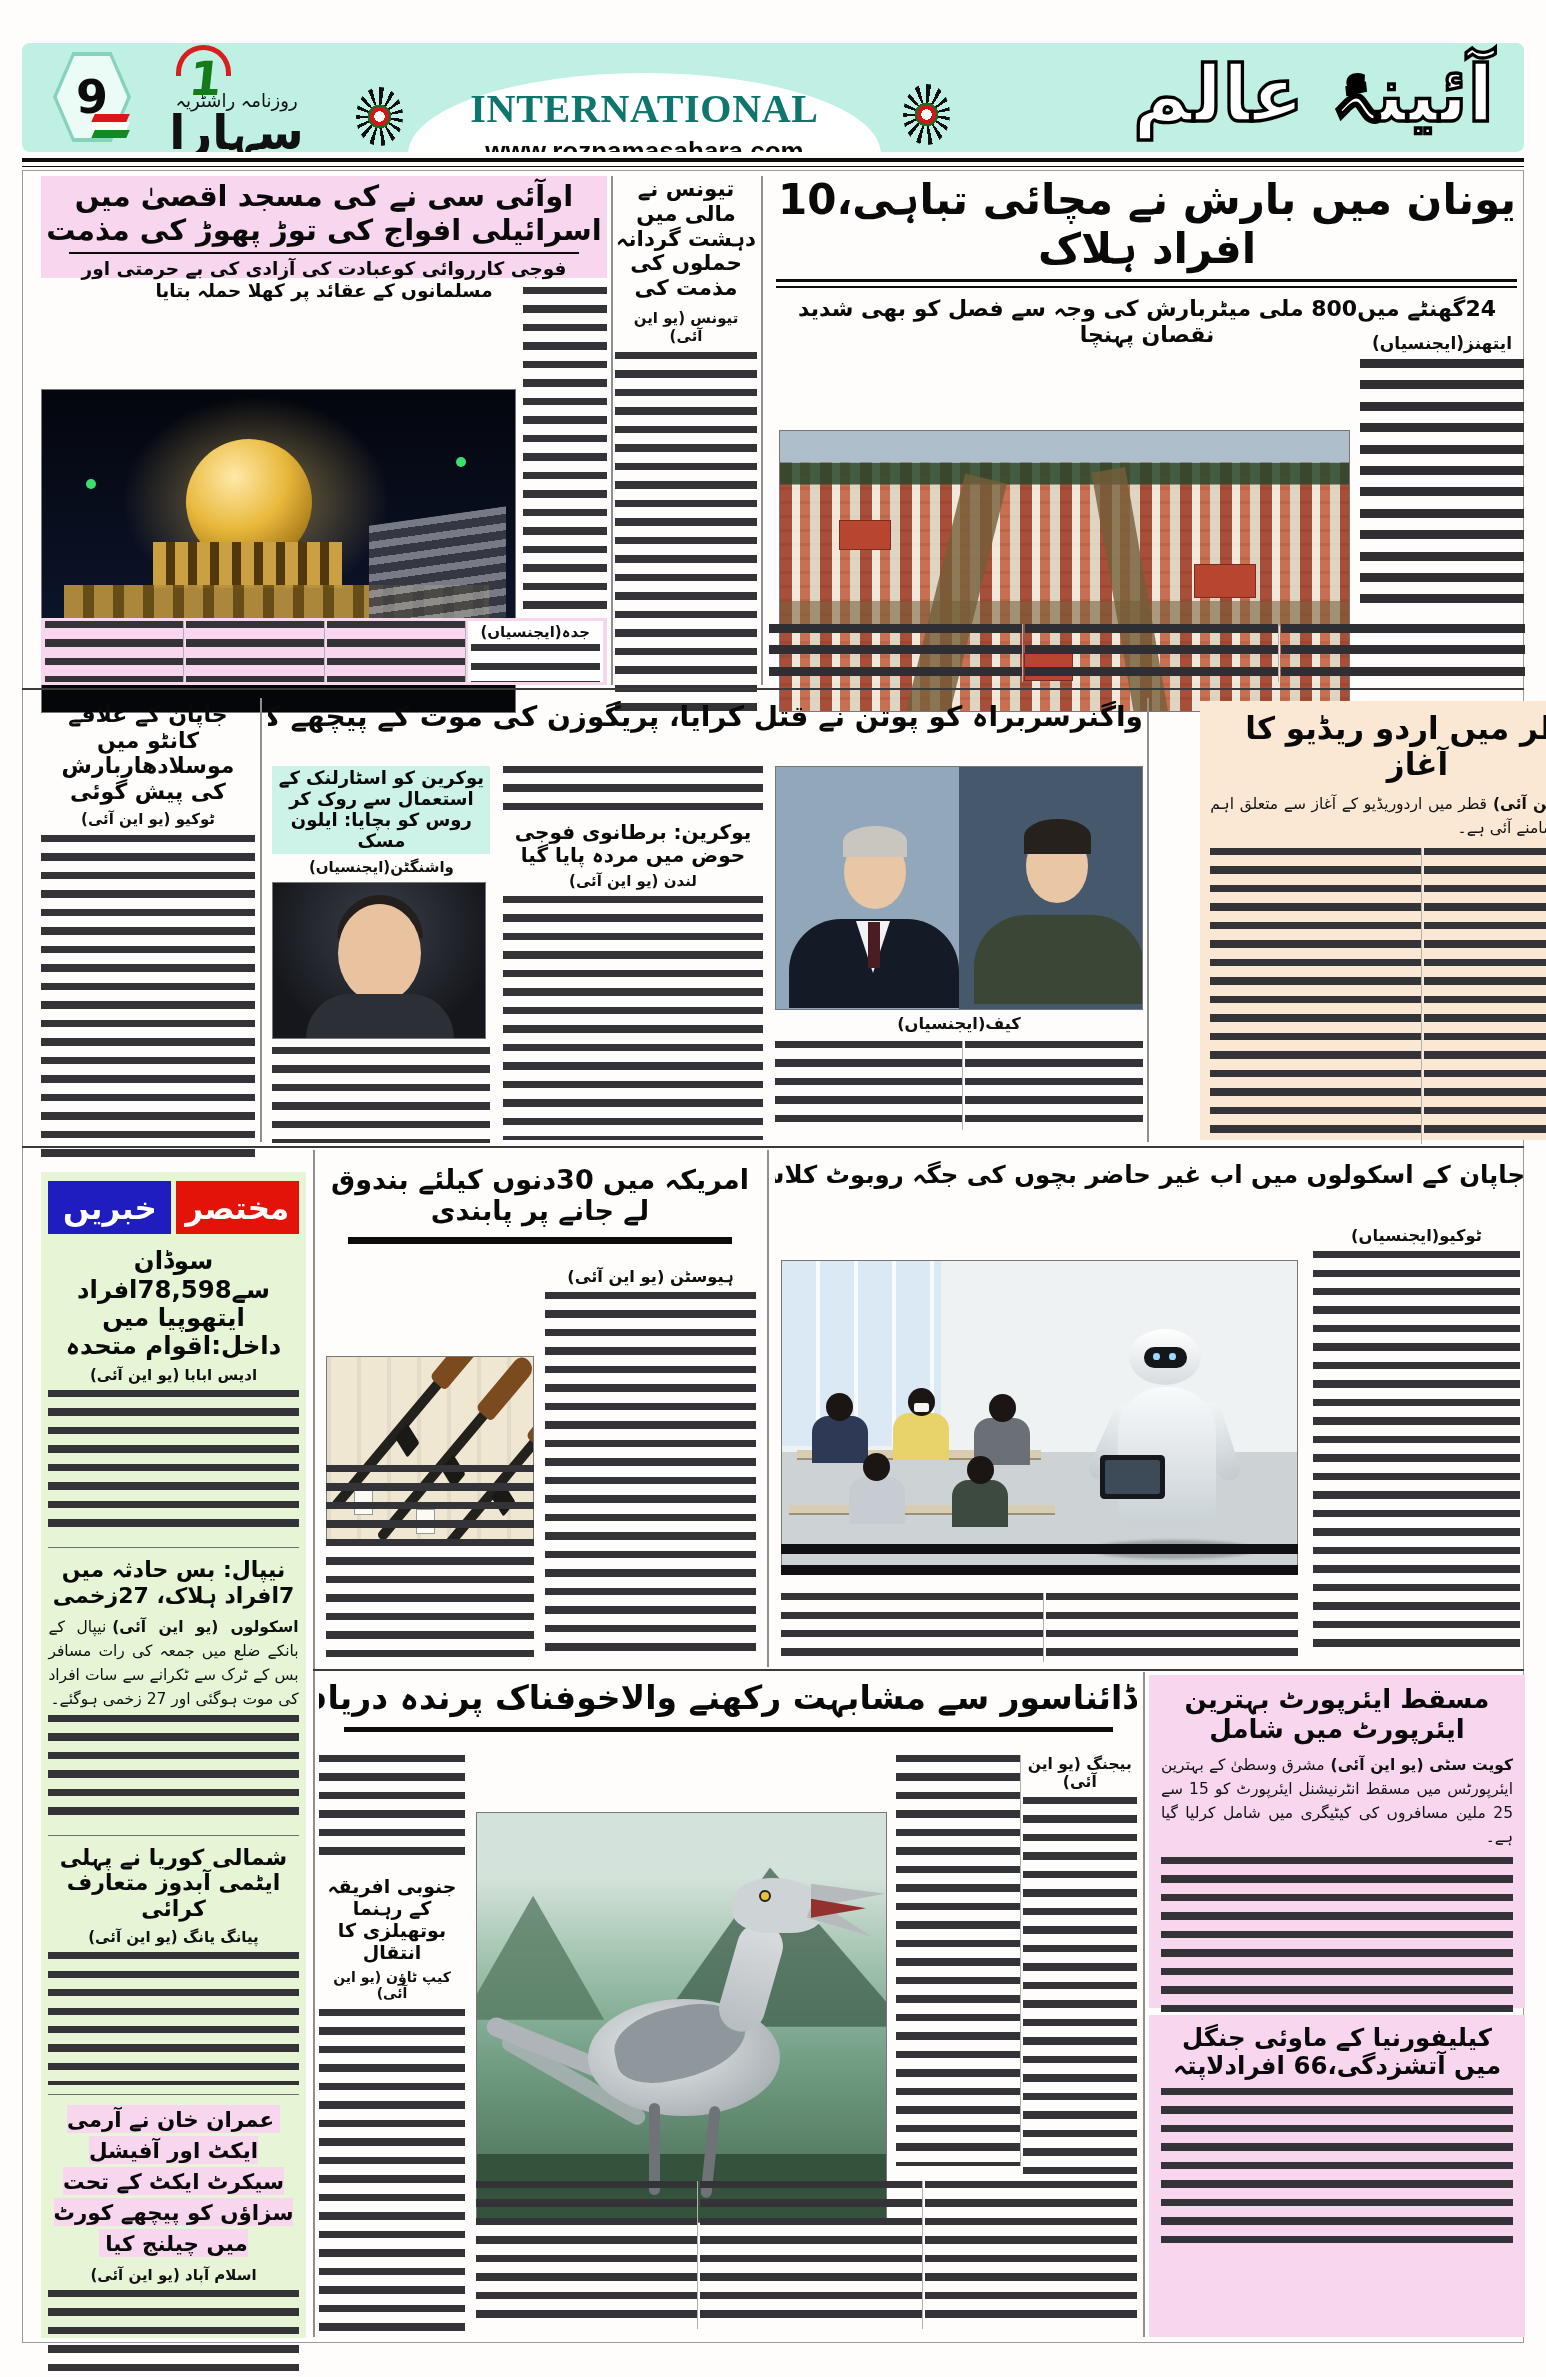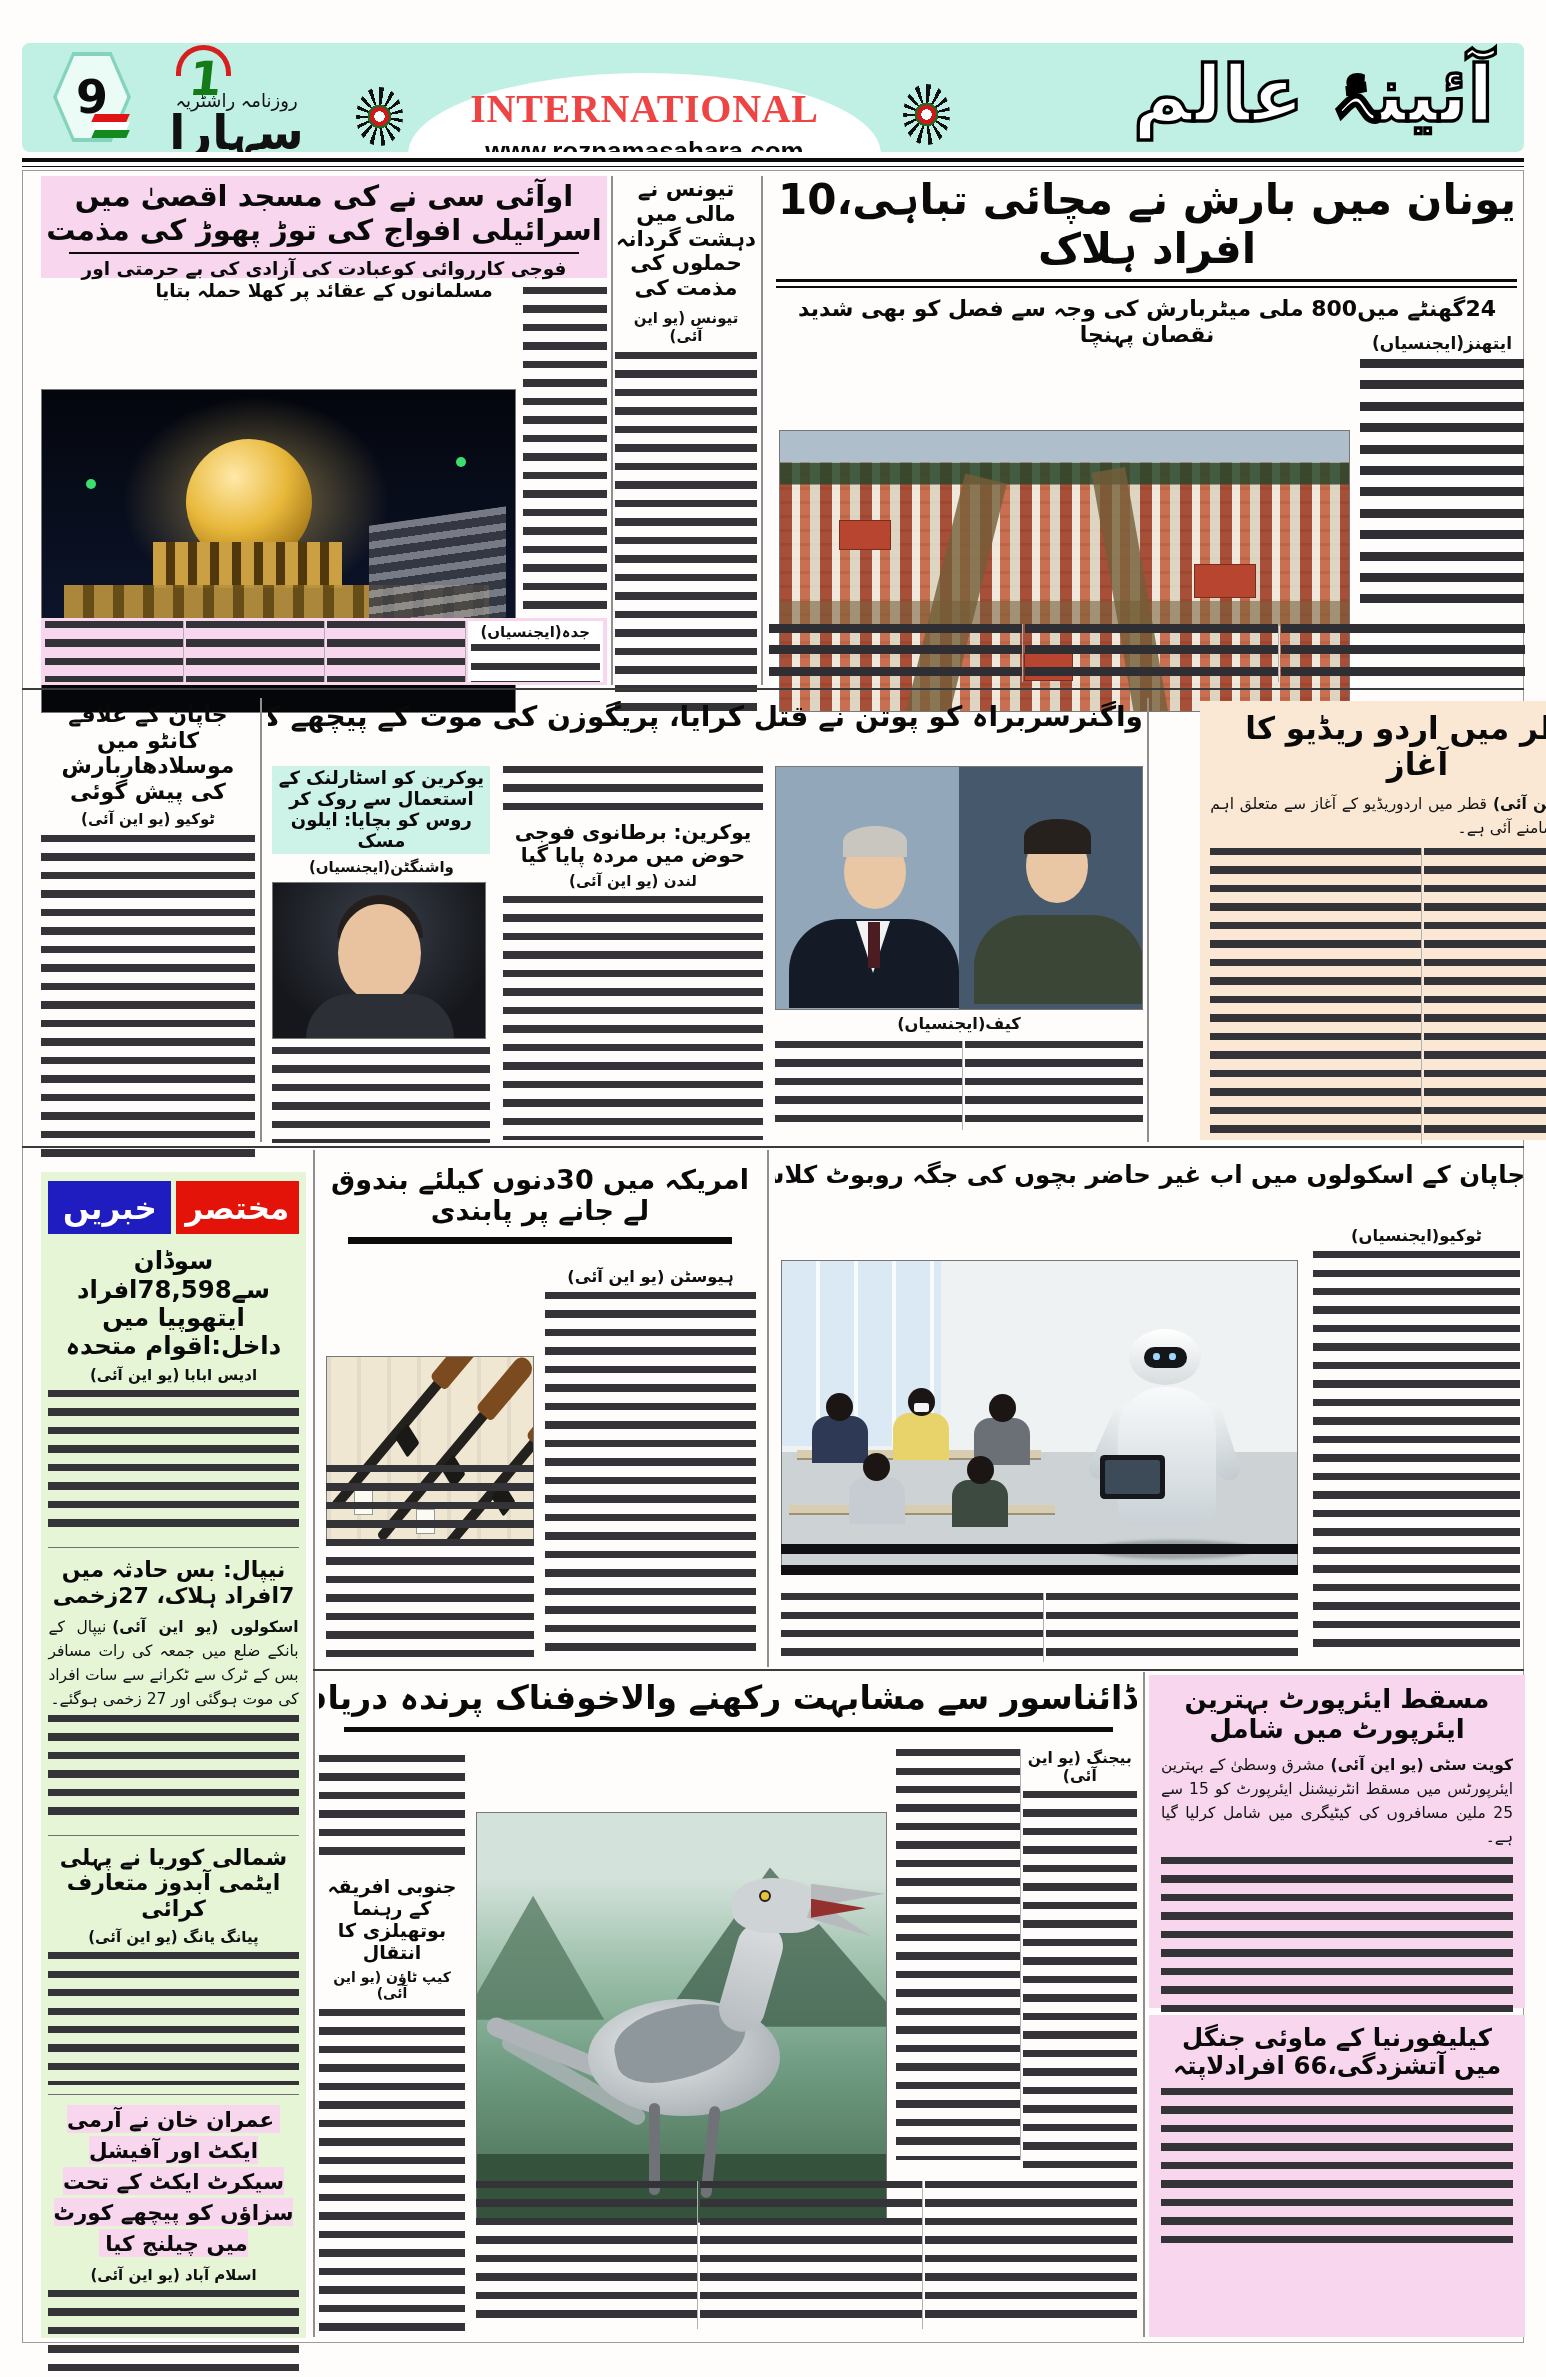--- a/index.html
+++ b/index.html
@@ -17,21 +17,21 @@
   .pgnum{font-size:46px;font-weight:700;color:#0c0c0c}
   .arc{width:55px;height:31px;border:5.2px solid #d81f1f;border-bottom:none;border-radius:55px 55px 0 0}
   .monu1{font-size:47px;font-weight:700;color:#157a18;transform:skewX(-6deg)}
   .mast-small{font-size:18px;font-weight:400}
   .mast-big{font-size:47px;font-weight:700;line-height:.95;letter-spacing:-1.5px}
   .stripe{width:35px;height:8.1px;transform:skewX(-24deg)}
   .star{border-radius:50%;background:
     radial-gradient(circle at 50% 50%, #fff 0 5.2px, #d01818 5.2px 9.6px, #1c6a2a 9.6px 12px, rgba(0,0,0,0) 12px),
     repeating-conic-gradient(#101010 0deg 9deg, rgba(0,0,0,0) 9deg 24deg)}
   .dome-white{background:#fff;border-radius:50% 50% 0 0/100% 100% 0 0;text-align:center}
-  .intl{font-family:"Liberation Serif",serif;font-weight:700;font-size:40px;color:#ef4444;letter-spacing:0.7px}
+  .intl{font-family:"Liberation Serif",serif;font-weight:700;font-size:40px;color:#0f766e;letter-spacing:0.7px}
   .site{font-size:26px;font-weight:600;color:#0a0a0a;font-family:"Liberation Sans",sans-serif}
   .urtitle{font-size:77px;font-weight:700;color:#fff;-webkit-text-stroke:3.3px #000;white-space:nowrap}
   
   .dblrule{border-top:4.4px solid #0d0d0d;border-bottom:1.5px solid #0d0d0d;height:9px}
   .hline{background:#3a3a3a;height:1.5px}
   .vline{background:#8f8f8f;width:1.5px}
   .frame{border:1.5px solid #9a9a9a;pointer-events:none}
   
   .hl{font-weight:700;color:#0a0a0a;line-height:1.16}
   .dl{font-weight:700}
@@ -406,21 +406,21 @@
       <div class="bd-neck" style="left:251px;top:109px;width:46px;height:111px;transform:rotate(16deg)"></div>
       <div class="bd-headp" style="left:255px;top:65px;width:92px;height:55px"></div>
       <div class="bd-jaw" style="left:334px;top:71px;width:74px;height:25px;clip-path:polygon(0 0,100% 40%,0 95%)"></div>
       <div class="bd-jaw" style="left:331px;top:96px;width:68px;height:22px;transform:rotate(22deg);clip-path:polygon(0 10%,100% 70%,0 100%)"></div>
       <div class="bd-mouth" style="left:334px;top:86px;width:55px;height:19px;clip-path:polygon(0 0,100% 50%,0 100%)"></div>
       <div class="bd-eye" style="left:282px;top:77px"></div>
       <div class="bd-leg" style="left:172px;top:290px"></div>
       <div class="bd-leg" style="left:228px;top:293px;transform:rotate(6deg)"></div>
     </div>
 
-    <div class="abs cols" style="left:577px;top:74px;width:241px;height:411px">
+    <div class="abs cols" style="left:577px;top:80px;width:241px;height:411px">
       <div class="col">
         <div class="ur ctr dl" style="font-size:15.5px">بیجنگ (یو این آئی)</div>
         <div class="gk-sm" style="height:377px;margin-top:6px"></div>
       </div>
       <div class="col gk-sm"></div>
     </div>
 
     <div class="abs cols" style="left:157px;top:506px;width:661px;height:148px">
       <div class="col gk-sm"></div>
       <div class="col gk-sm"></div>

